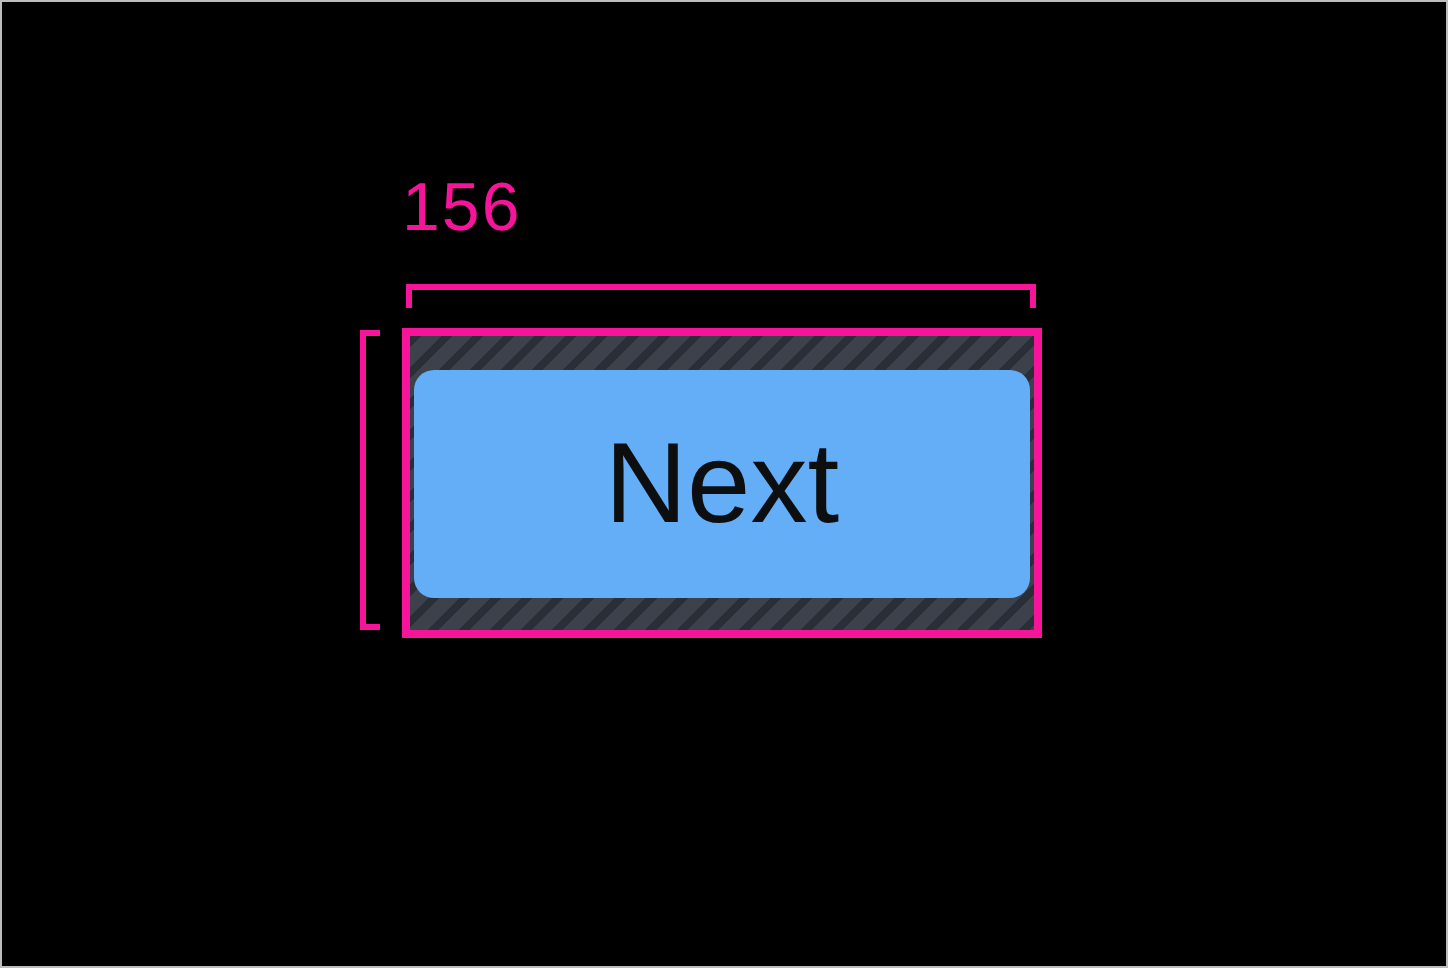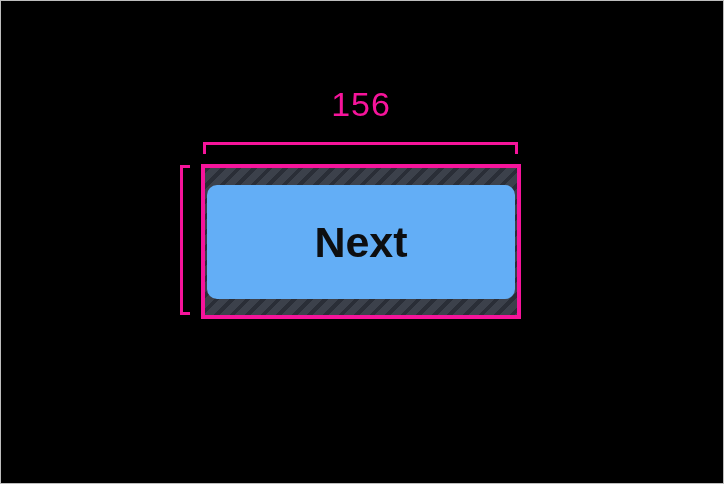--- a/index.html
+++ b/index.html
@@ -22,21 +22,21 @@
     color: var(--accent-pink, #f6149b);
     font-size: 34px;
     line-height: 1;
     letter-spacing: 1px;
     user-select: none;
   }
   .width-label {
     left: 200px;
     top: 86px;
     width: 320px;
-    text-align: center;
+    text-align: left;
   }
   .height-label {
     left: 96px;
     top: 219px;
     width: 64px;
     text-align: right;
   }
   .width-bracket {
     position: absolute;
     left: 202px;
@@ -79,22 +79,22 @@
     position: absolute;
     left: 2px;
     right: 2px;
     top: 17px;
     bottom: 16px;
     border: none;
     border-radius: 10px;
     background: var(--button-blue, #63aef6);
     color: var(--button-text, #0d0e10);
     font-family: "Liberation Sans", sans-serif;
-    font-size: 43px;
-    font-weight: 700;
+    font-size: 57px;
+    font-weight: 400;
     line-height: 1;
     display: flex;
     align-items: center;
     justify-content: center;
     padding: 0;
     cursor: pointer;
   }
 </style>
 </head>
 <body>

